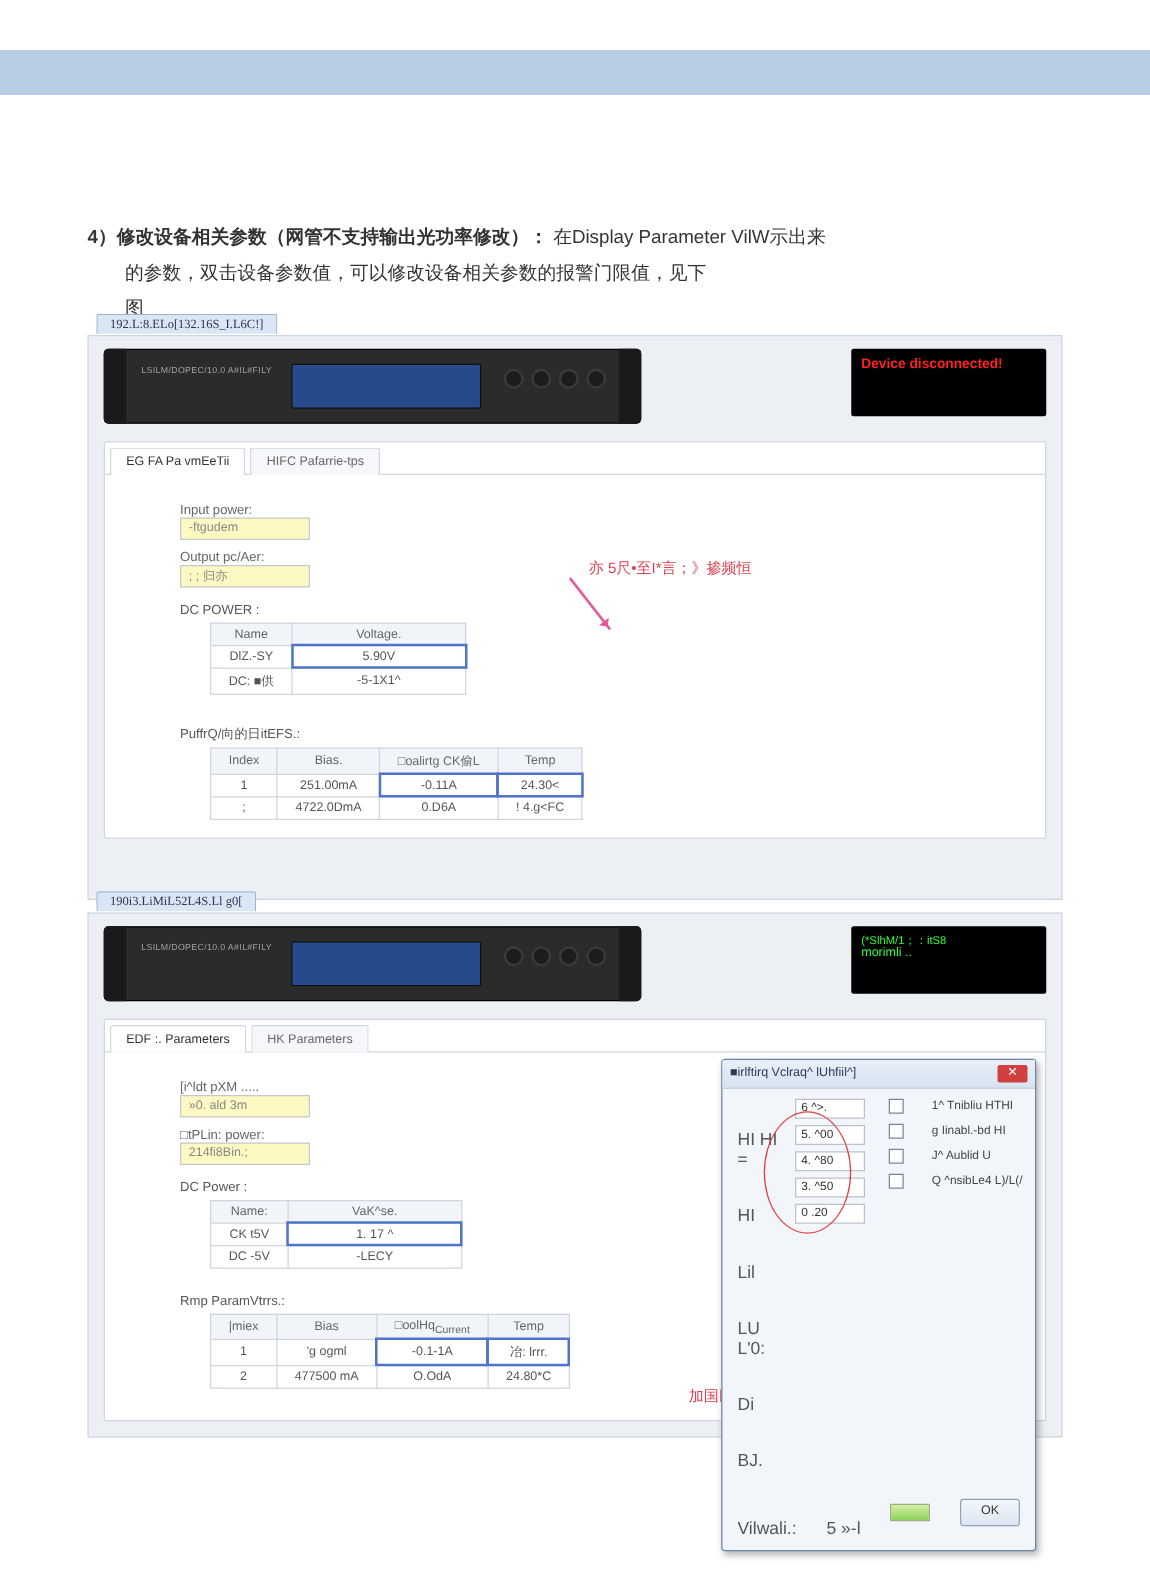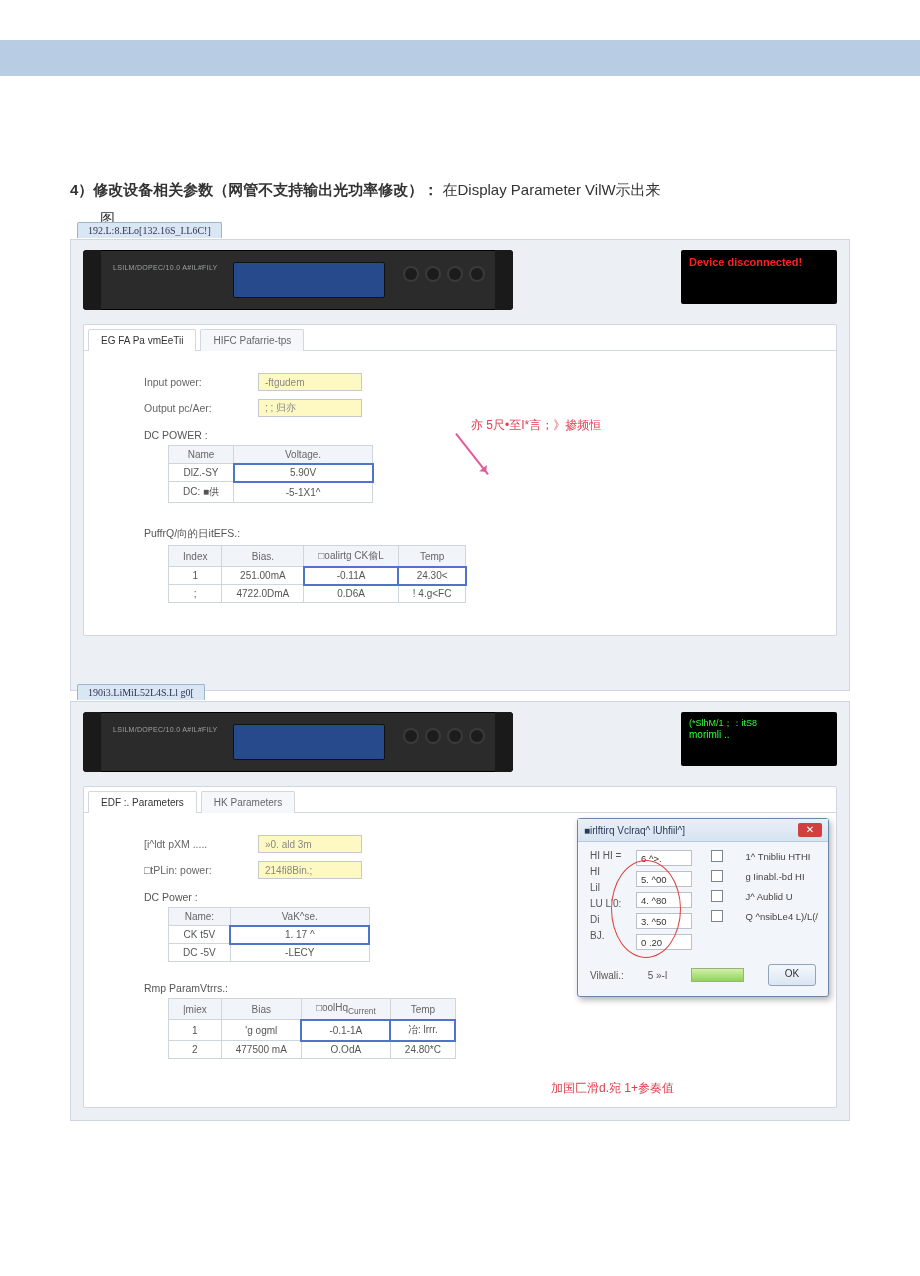--- a/index.html
+++ b/index.html
@@ -24,62 +24,63 @@
   .status-box { margin-left:auto; width:140px; height:42px; background:#000; border-radius:2px; padding:6px 8px; }
   .status-box.red { color:#ff2020; font-size:11px; font-weight:700; line-height:1.2; }
   .status-box.green { color:#2cff3c; font-size:10px; line-height:1.2; }
   .status-green-small { font-size:9px; color:#2cff3c; }
 
   .panel { margin:6px 12px 8px 12px; background:#fff; border:1px solid #d0d7e0; border-radius:2px; padding-bottom:10px; min-height:300px; }
   .tabs { display:flex; border-bottom:1px solid #d0d7e0; font-size:10px; }
   .tab { padding:5px 12px; border:1px solid #d0d7e0; border-bottom:none; margin:4px 0 -1px 4px; background:#f5f7fa; color:#666; border-radius:2px 2px 0 0; }
   .tab.active { background:#fff; color:#333; }
   .form { padding:14px 50px 4px 60px; font-size:10.5px; color:#555; }
-  .form-row { display:flex; align-items:center; gap:14px; margin:8px 0; }
+  .form-row { display:flex; margin:8px 0;flex-direction:column; }
   .form-row .lbl { width:100px; color:#666; }
   .minifield { width:90px; height:16px; border:1px solid #c4c9d0; background:#fef9c3; font-size:10px; padding:0 6px; display:flex; align-items:center; color:#888; }
 
   .section-head { font-size:10.5px; color:#555; margin:12px 0 4px 0; }
   table.data { border-collapse:collapse; font-size:10px; color:#555; }
   table.data th, table.data td { border:1px solid #cfd5dc; padding:3px 14px; text-align:center; background:#fff; font-weight:400; }
   table.data th { background:#f1f4f8; color:#666; }
   .hl-blue { outline:2px solid #4f74c9; outline-offset:-1px; }
 
   .anno { position:absolute; font-size:12px; color:#e04050; }
   .arrow { position:absolute; background:#e35a9a; }
   .arrow.diag { width:2px; height:52px; transform:rotate(-38deg); }
   .arrow.diag:before { content:""; position:absolute; left:-4px; bottom:-2px; border:5px solid transparent; border-top-color:#e35a9a; }
 
   
   .dialog { position:absolute; width:250px; background:#f2f5f9; border:1px solid #6d87a8; border-radius:3px; box-shadow:2px 3px 6px rgba(0,0,0,.3); font-size:10px; }
   .dialog .titlebar { background:linear-gradient(#e9f0f8,#d7e3f1); padding:4px 6px; display:flex; align-items:center; color:#2a3a56; border-bottom:1px solid #bac9dc; }
   .dialog .titlebar .x { margin-left:auto; width:24px; height:14px; background:#d04040; color:#fff; text-align:center; font-size:10px; border-radius:2px; line-height:14px; }
   .dialog .body { padding:8px 10px 10px 12px; display:flex; gap:10px; }
   .dcol { display:flex; flex-direction:column; gap:5px; }
-  .dlbl { color:#555; font-size:10px; }
+  .dlbl { color:#555; font-size:14px;margin-top:24px; }
   .dinp { width:46px; height:14px; border:1px solid #bac1cb; background:#fff; font-size:9.5px; padding:0 4px; display:flex; align-items:center; }
   .chk { display:flex; align-items:center; gap:22px; font-size:9.5px; color:#444; }
   .chk .box { width:10px; height:10px; border:1px solid #7a8596; background:#fff; }
   .dialog .vilrow { display:flex; align-items:center; gap:24px; padding:4px 12px 10px 12px; }
   .bigok { width:46px; height:20px; background:linear-gradient(#f4f8fc,#dbe5f1); border:1px solid #90a4bd; border-radius:3px; text-align:center; font-size:10px; line-height:18px; color:#333; }
   .greenbar { flex:1; height:12px; border:1px solid #9fb080; background:linear-gradient(#d2f0a8,#8fd25a); }
 
   .oval { position:absolute; border:1.5px solid #e04040; border-radius:50%; }
 </style>
 </head>
 <body>
 
 <div class="page">
   <div class="top-blue"></div>
 
   <div class="text-block">
     <div class="line1">
       <b>4）修改设备相关参数（网管不支持输出光功率修改）：</b>
       <span>在Display Parameter VilW示出来</span>
     </div>
+    <div class="indent">的参数，双击设备参数值，可以修改设备相关参数的报警门限值，见下</div>
     <div class="indent">图</div>
   </div>
 
   <div class="screenshot" style="height:450px;">
     <div class="ss-tab">192.L:8.ELo[132.16S_I.L6C!]</div>
 
     <div class="device-row">
       <div class="device">
         <div class="label">LSILM/DOPEC/10.0 A#IL#FILY</div>
         <div class="lcd"></div>

